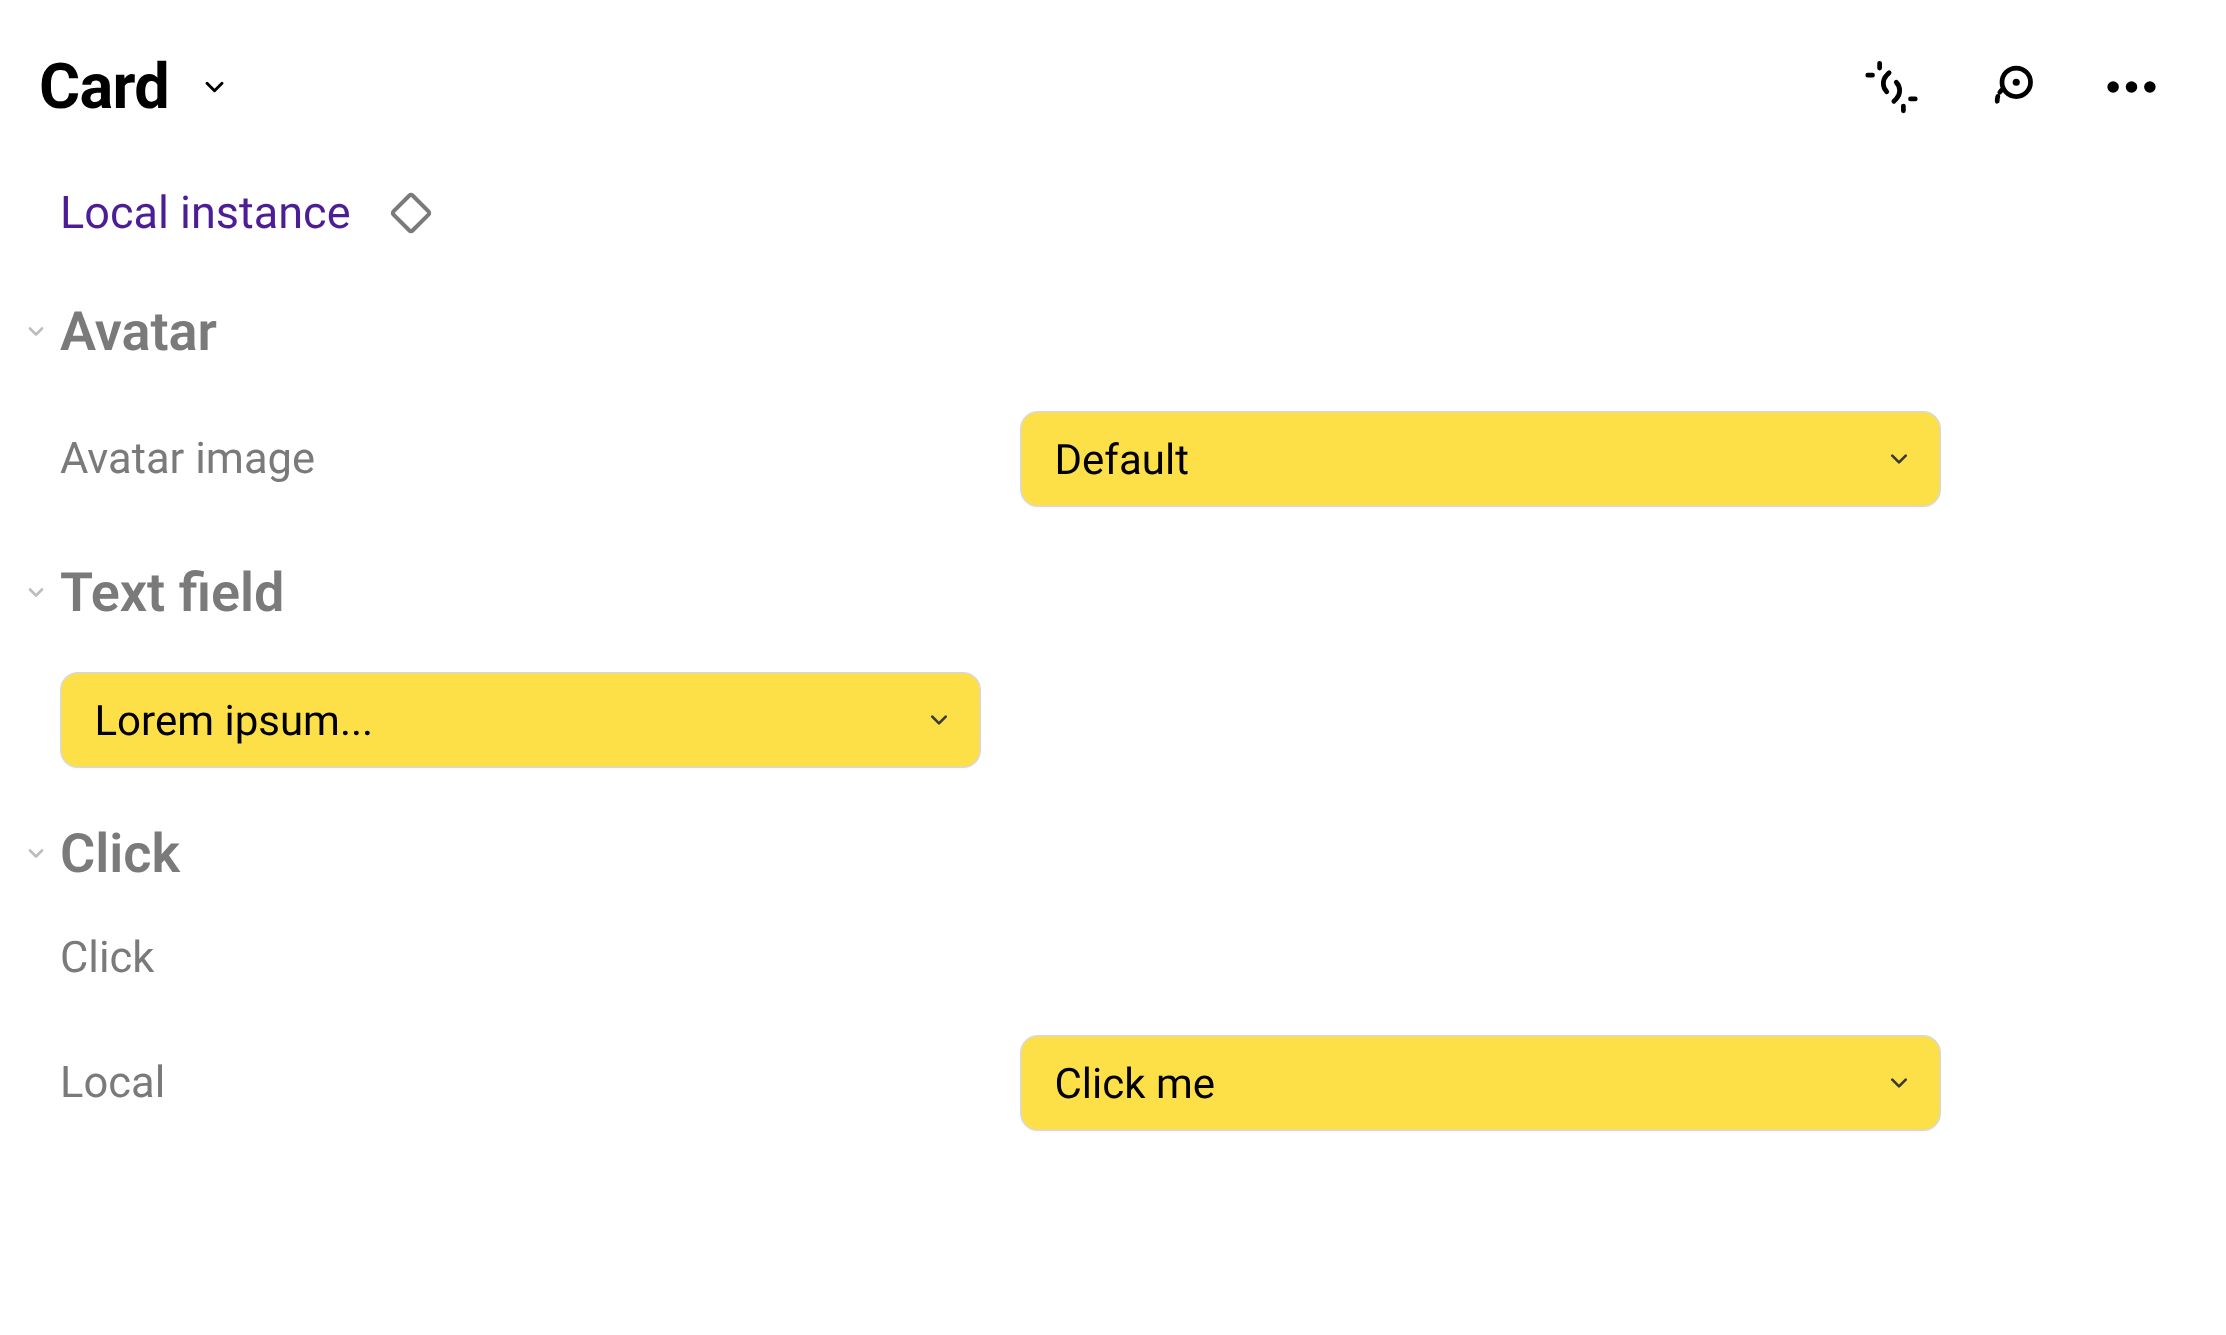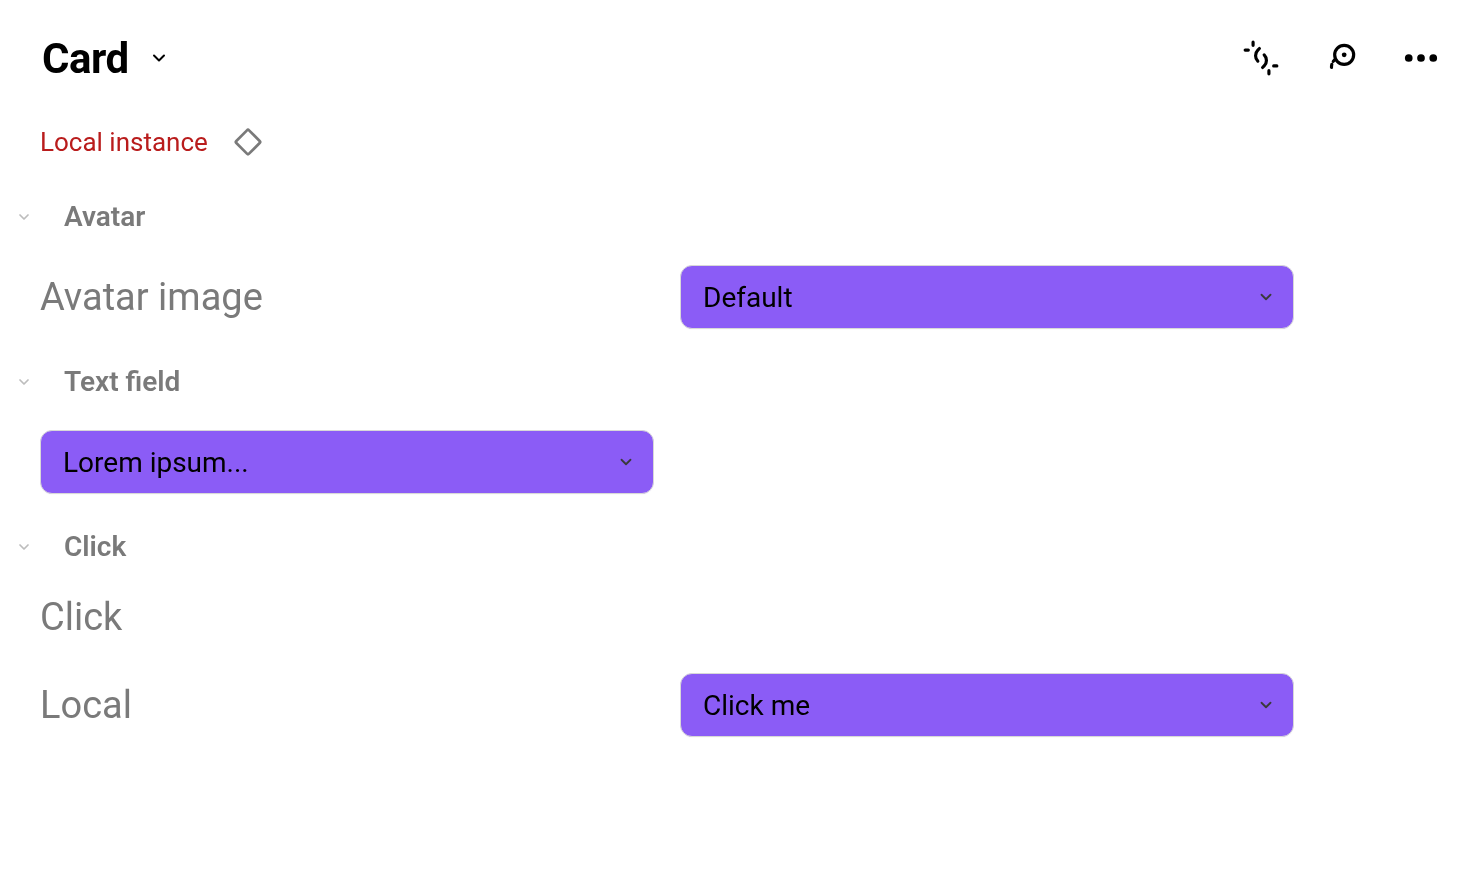--- a/index.html
+++ b/index.html
@@ -10,21 +10,21 @@
     height: 890px;
     color: #000;
   }
   .container { width: 100%; padding: 0; }
 
   
   .header {
     display: flex;
     align-items: center;
     justify-content: space-between;
-    padding: 28px 42px 0 42px;
+    padding: 28px 42px 0 26px;
     height: 88px;
   }
   .header-title-wrap {
     display: flex;
     align-items: center;
     gap: 18px;
   }
   .header-title {
     font-size: 42px;
     font-weight: 700;
@@ -47,22 +47,22 @@
   }
 
   
   .subhead {
     display: flex;
     align-items: center;
     gap: 22px;
     padding: 36px 0 28px 40px;
   }
   .subhead-label {
-    font-size: 26px;
-    color: #b91c1c;
+    font-size: 30px;
+    color: #4c1d95;
     font-weight: 400;
   }
 
   
   .section {
     padding: 0 0 0 14px;
   }
   .section-head {
     display: flex;
     align-items: center;
@@ -70,48 +70,47 @@
     padding: 12px 0 8px 0;
     cursor: pointer;
   }
   .section-head .chev {
     width: 20px;
     height: 20px;
     display:flex;align-items:center;justify-content:center;
     color: #bdbdbd;
   }
   .section-title {
-    font-size: 28px;
+    font-size: 36px;
     font-weight: 600;
     color: #7a7a7a;
-    margin-left: 24px;
   }
 
   .row {
     display: flex;
     align-items: center;
     padding: 24px 40px 24px 26px;
   }
   .row-label {
     flex: 0 0 640px;
-    font-size: 38px;
+    font-size: 29px;
     color: #7a7a7a;
     font-weight: 400;
   }
   .row-control { flex: 1; max-width: 618px; }
 
   .select {
     display: flex;
     align-items: center;
     justify-content: space-between;
     width: 614px;
     height: 64px;
     border: 1px solid #d8d8d8;
     border-radius: 12px;
-    background: #8b5cf6;
+    background: #fde047;
     padding: 0 18px 0 22px;
     cursor: pointer;
     box-shadow: 0 1px 1px rgba(0,0,0,0.02);
   }
   .select-value {
     font-size: 28px;
     color: #000;
     font-weight: 400;
   }
   .select .chev { color: #3a3a3a; }

